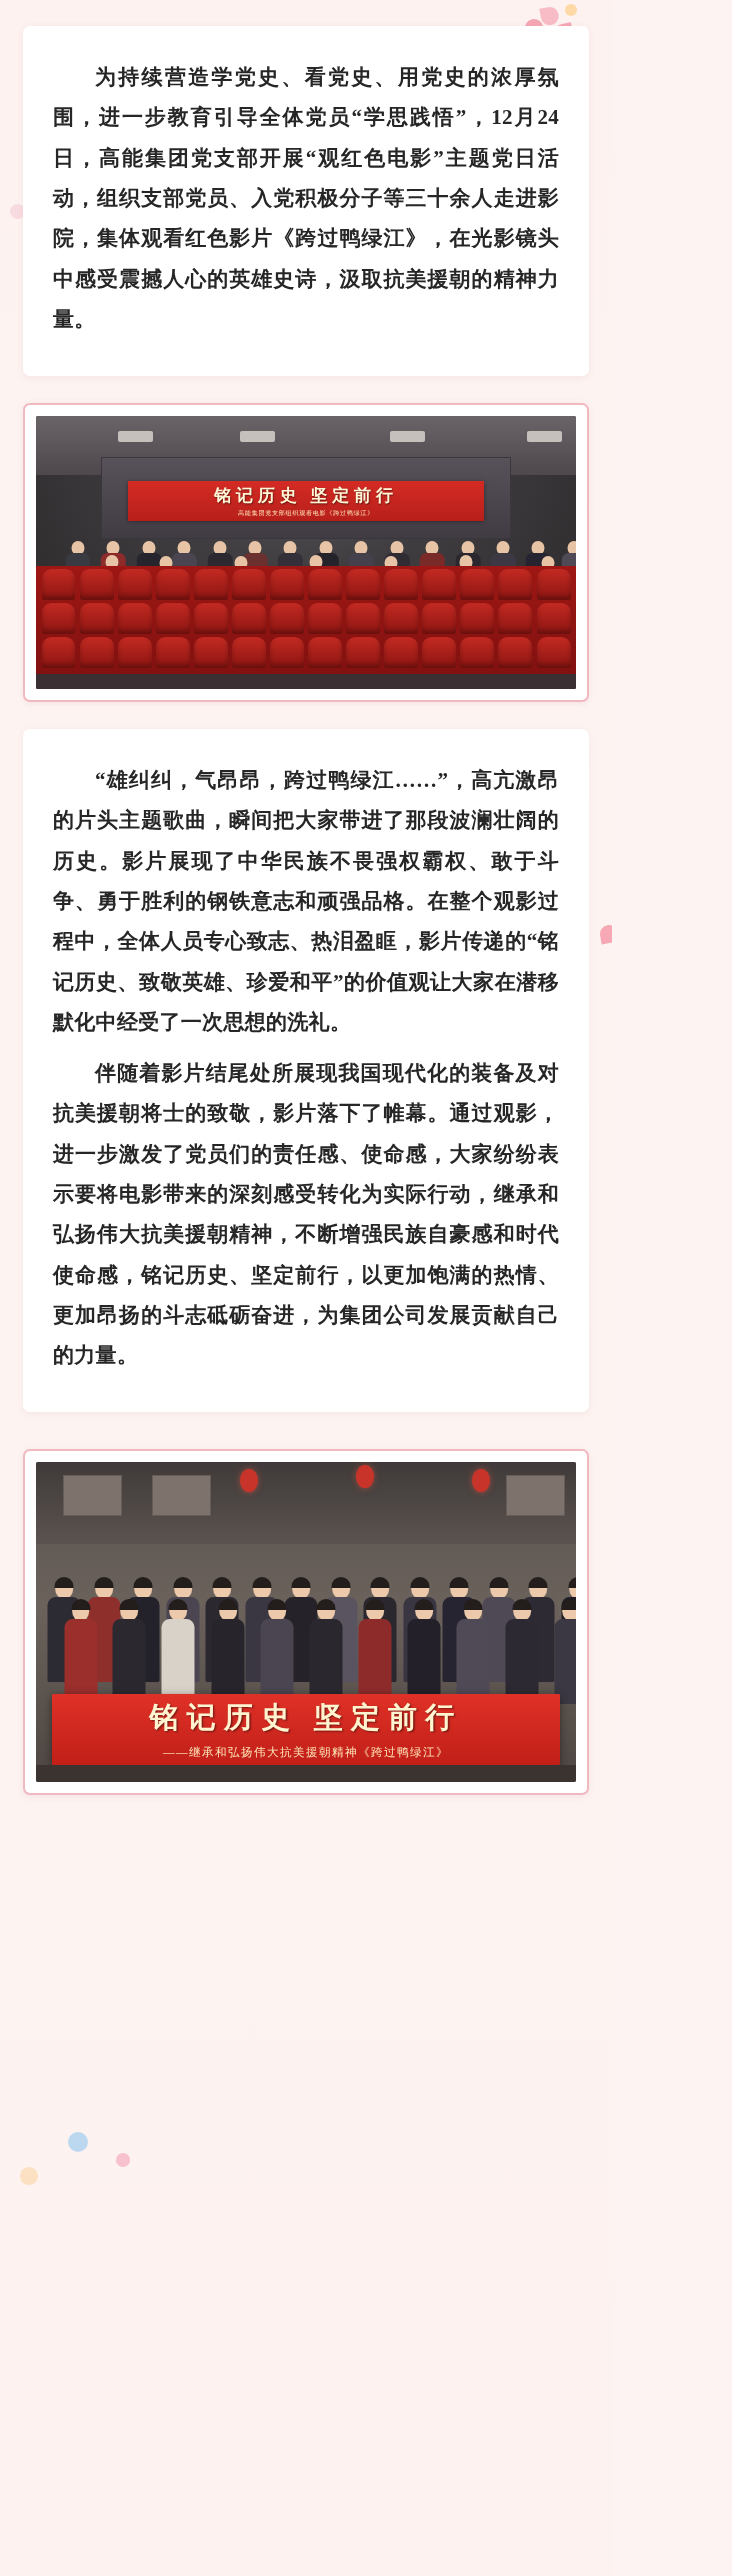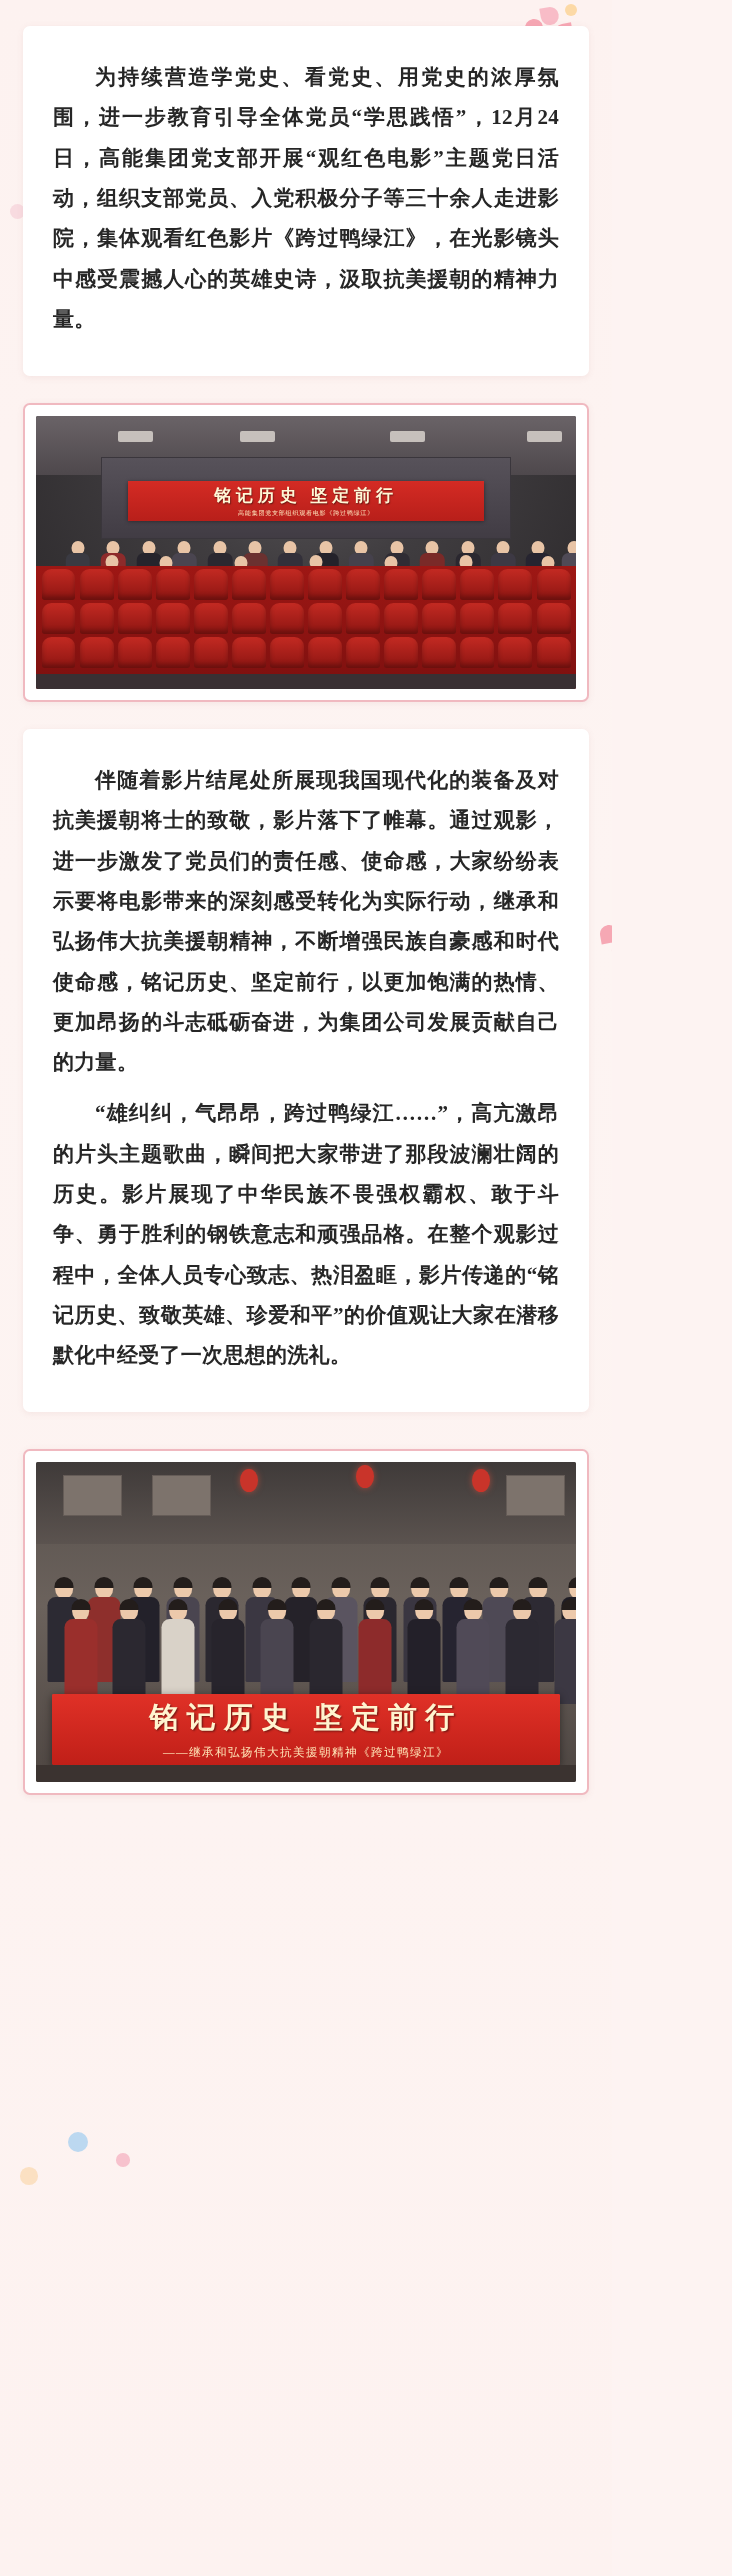--- a/index.html
+++ b/index.html
@@ -441,22 +441,22 @@
             <div class="seat"></div>
         </div>
         <div class="aisle-step"></div>
       </div>
     </div>
   </div>
 
   <div class="gap-md"></div>
 
   <div class="card text-card">
+    <p class="para">“雄纠纠，气昂昂，跨过鸭绿江……”，高亢激昂的片头主题歌曲，瞬间把大家带进了那段波澜壮阔的历史。影片展现了中华民族不畏强权霸权、敢于斗争、勇于胜利的钢铁意志和顽强品格。在整个观影过程中，全体人员专心致志、热泪盈眶，影片传递的“铭记历史、致敬英雄、珍爱和平”的价值观让大家在潜移默化中经受了一次思想的洗礼。</p>
     <p class="para">伴随着影片结尾处所展现我国现代化的装备及对抗美援朝将士的致敬，影片落下了帷幕。通过观影，进一步激发了党员们的责任感、使命感，大家纷纷表示要将电影带来的深刻感受转化为实际行动，继承和弘扬伟大抗美援朝精神，不断增强民族自豪感和时代使命感，铭记历史、坚定前行，以更加饱满的热情、更加昂扬的斗志砥砺奋进，为集团公司发展贡献自己的力量。</p>
-    <p class="para">“雄纠纠，气昂昂，跨过鸭绿江……”，高亢激昂的片头主题歌曲，瞬间把大家带进了那段波澜壮阔的历史。影片展现了中华民族不畏强权霸权、敢于斗争、勇于胜利的钢铁意志和顽强品格。在整个观影过程中，全体人员专心致志、热泪盈眶，影片传递的“铭记历史、致敬英雄、珍爱和平”的价值观让大家在潜移默化中经受了一次思想的洗礼。</p>
   </div>
 
   <div class="gap-lg"></div>
 
   <div class="card photo-card pink-frame">
     <div class="photo photo-2">
       <div class="lobby-top"></div>
       <div class="lobby-panel" style="left:27px;"></div>
       <div class="lobby-panel" style="left:116px;"></div>
       <div class="lobby-panel" style="left:470px;"></div>

